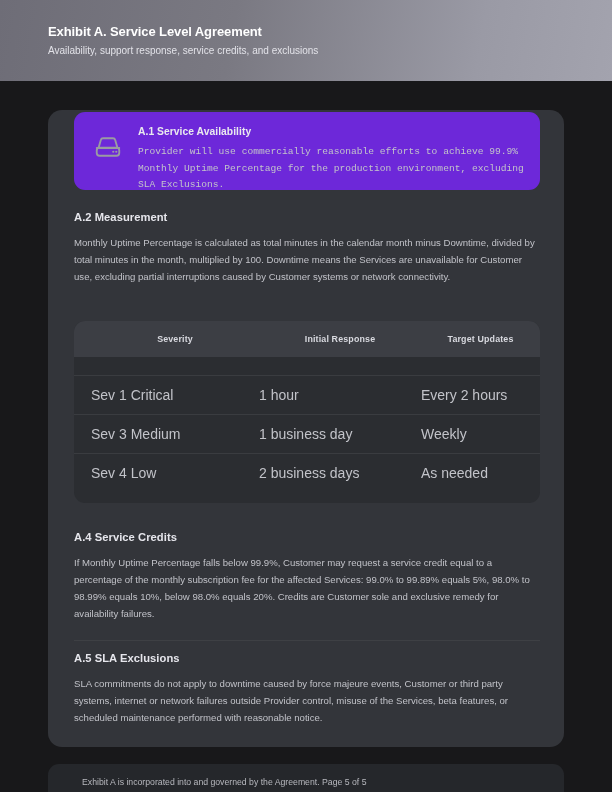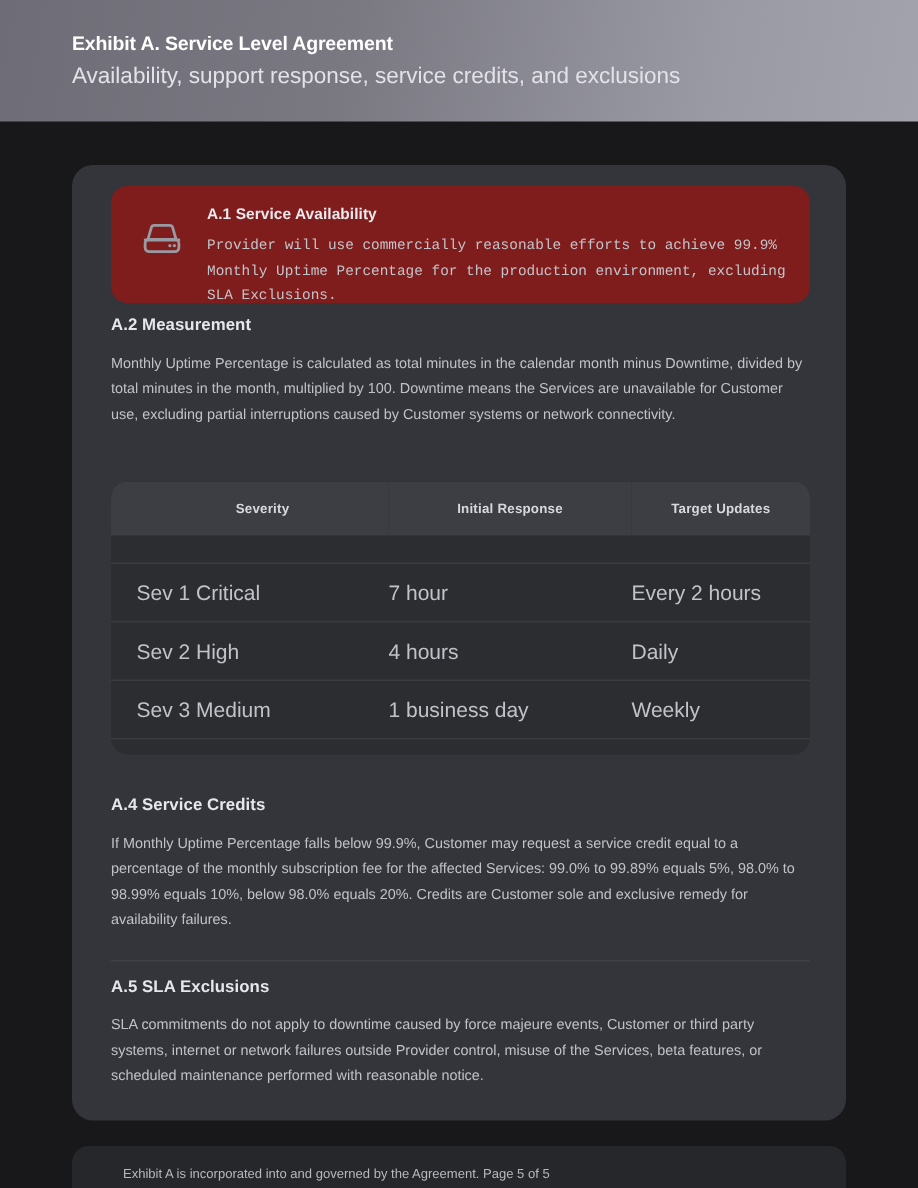--- a/index.html
+++ b/index.html
@@ -27,21 +27,21 @@
   }
   .banner-title {
     font-size: 13px;
     font-weight: bold;
     color: #ffffff;
     letter-spacing: -0.1px;
     line-height: 1.2;
     margin: 0 0 6px 0;
   }
   .banner-sub {
-    font-size: 15px;
+    font-size: 10px;
     color: #e2e2e8;
     line-height: 1.2;
     margin: 0;
   }
 
   
   .card {
     position: absolute;
     left: 48px;
     top: 110px;
@@ -51,24 +51,24 @@
     border-radius: 14px;
     box-sizing: border-box;
     padding: 20px 26px 0 26px;
     overflow: hidden;
   }
 
   
   .callout {
     position: absolute;
     left: 74px;
-    top: 124px;
+    top: 112px;
     width: 466px;
     height: 78px;
-    background: #7f1d1d;
+    background: #6d28d9;
     border-radius: 11px;
     box-sizing: border-box;
     padding: 14px 16px 14px 16px;
     display: flex;
     gap: 14px;
     overflow: hidden;
     z-index: 3;
   }
   .callout-icon {
     flex: 0 0 auto;
@@ -227,27 +227,22 @@
         </tr>
       </thead>
       <tbody>
         <tr class="spacer">
           <td class="c1"></td>
           <td class="c2"></td>
           <td class="c3"></td>
         </tr>
         <tr>
           <td class="c1">Sev 1 Critical</td>
-          <td class="c2">7 hour</td>
+          <td class="c2">1 hour</td>
           <td class="c3">Every 2 hours</td>
-        </tr>
-        <tr>
-          <td class="c1">Sev 2 High</td>
-          <td class="c2">4 hours</td>
-          <td class="c3">Daily</td>
         </tr>
         <tr>
           <td class="c1">Sev 3 Medium</td>
           <td class="c2">1 business day</td>
           <td class="c3">Weekly</td>
         </tr>
         <tr>
           <td class="c1">Sev 4 Low</td>
           <td class="c2">2 business days</td>
           <td class="c3">As needed</td>

